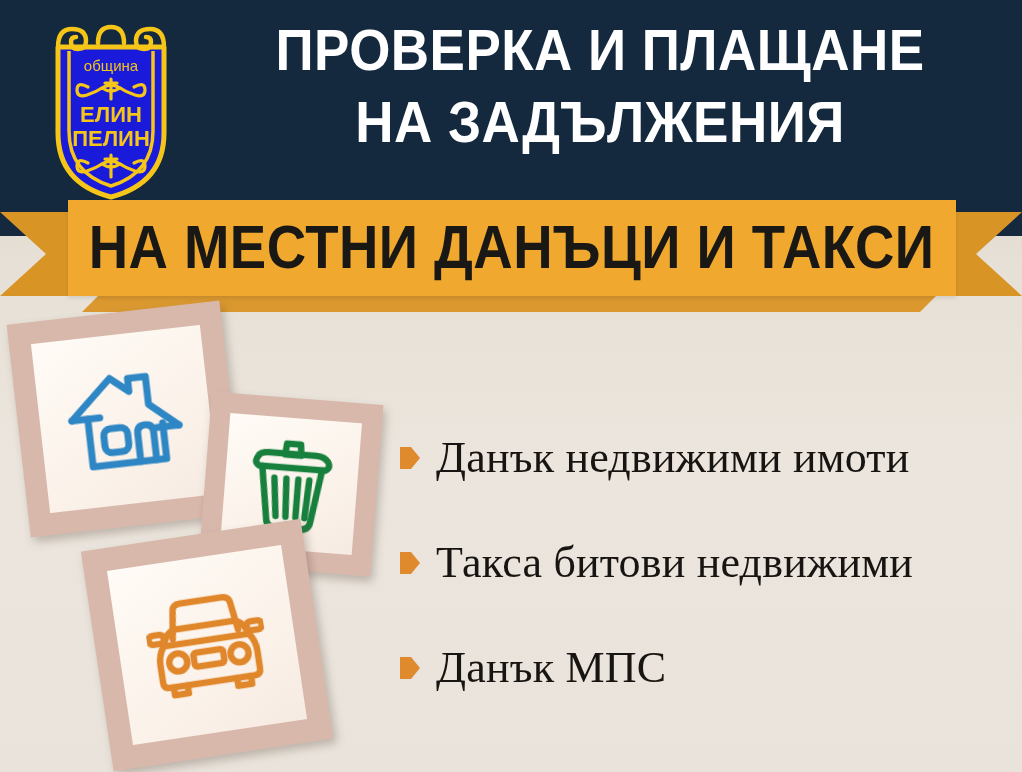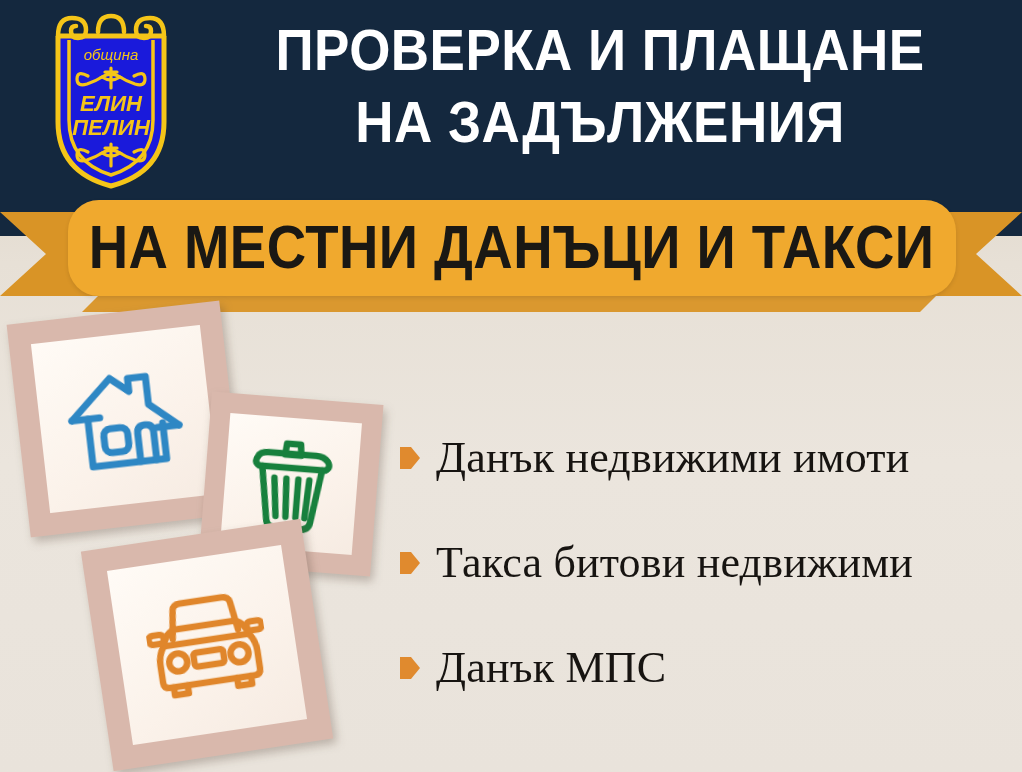--- a/index.html
+++ b/index.html
@@ -30,21 +30,21 @@
     font-weight:bold;
     font-size:57px;
     line-height:72px;
     letter-spacing:0.5px;
     transform:scaleX(0.93);
     transform-origin:center top;
     white-space:pre-line;
   }
 
   
-  .crest{position:absolute;left:36px;top:10px;width:150px;height:180px;font-style:italic;}
+  .crest{position:absolute;left:36px;top:21px;width:150px;height:180px;}
   .crest svg{display:block;width:150px;height:180px;}
 
   
   .ribbon{position:absolute;left:0;top:196px;width:1022px;height:120px;}
   .ribbon-tail{
     position:absolute;top:16px;height:84px;width:135px;
     background:#D99426;
   }
   .ribbon-tail.left{left:0;clip-path:polygon(0 0,135px 0,135px 84px,0 84px,46px 42px);}
   .ribbon-tail.right{right:0;clip-path:polygon(0 0,135px 0,89px 42px,135px 84px,0 84px);}
@@ -52,21 +52,20 @@
     position:absolute;left:82px;top:94px;width:860px;height:22px;
     background:#D99426;
     clip-path:polygon(22px 0,860px 0,838px 22px,0 22px);
     opacity:.95;
   }
   .ribbon-main{
     position:absolute;left:68px;top:4px;width:888px;height:96px;
     background:#F0A92E;
     display:flex;align-items:center;justify-content:center;
     box-shadow:0 2px 4px rgba(0,0,0,.10);
-    border-radius:31px;
   }
   .ribbon-text{
     color:#1A1814;
     font-family:"Liberation Sans", sans-serif;
     font-weight:bold;
     font-size:62px;
     line-height:62px;
     letter-spacing:0.5px;
     transform:scaleX(0.88);
     white-space:nowrap;

